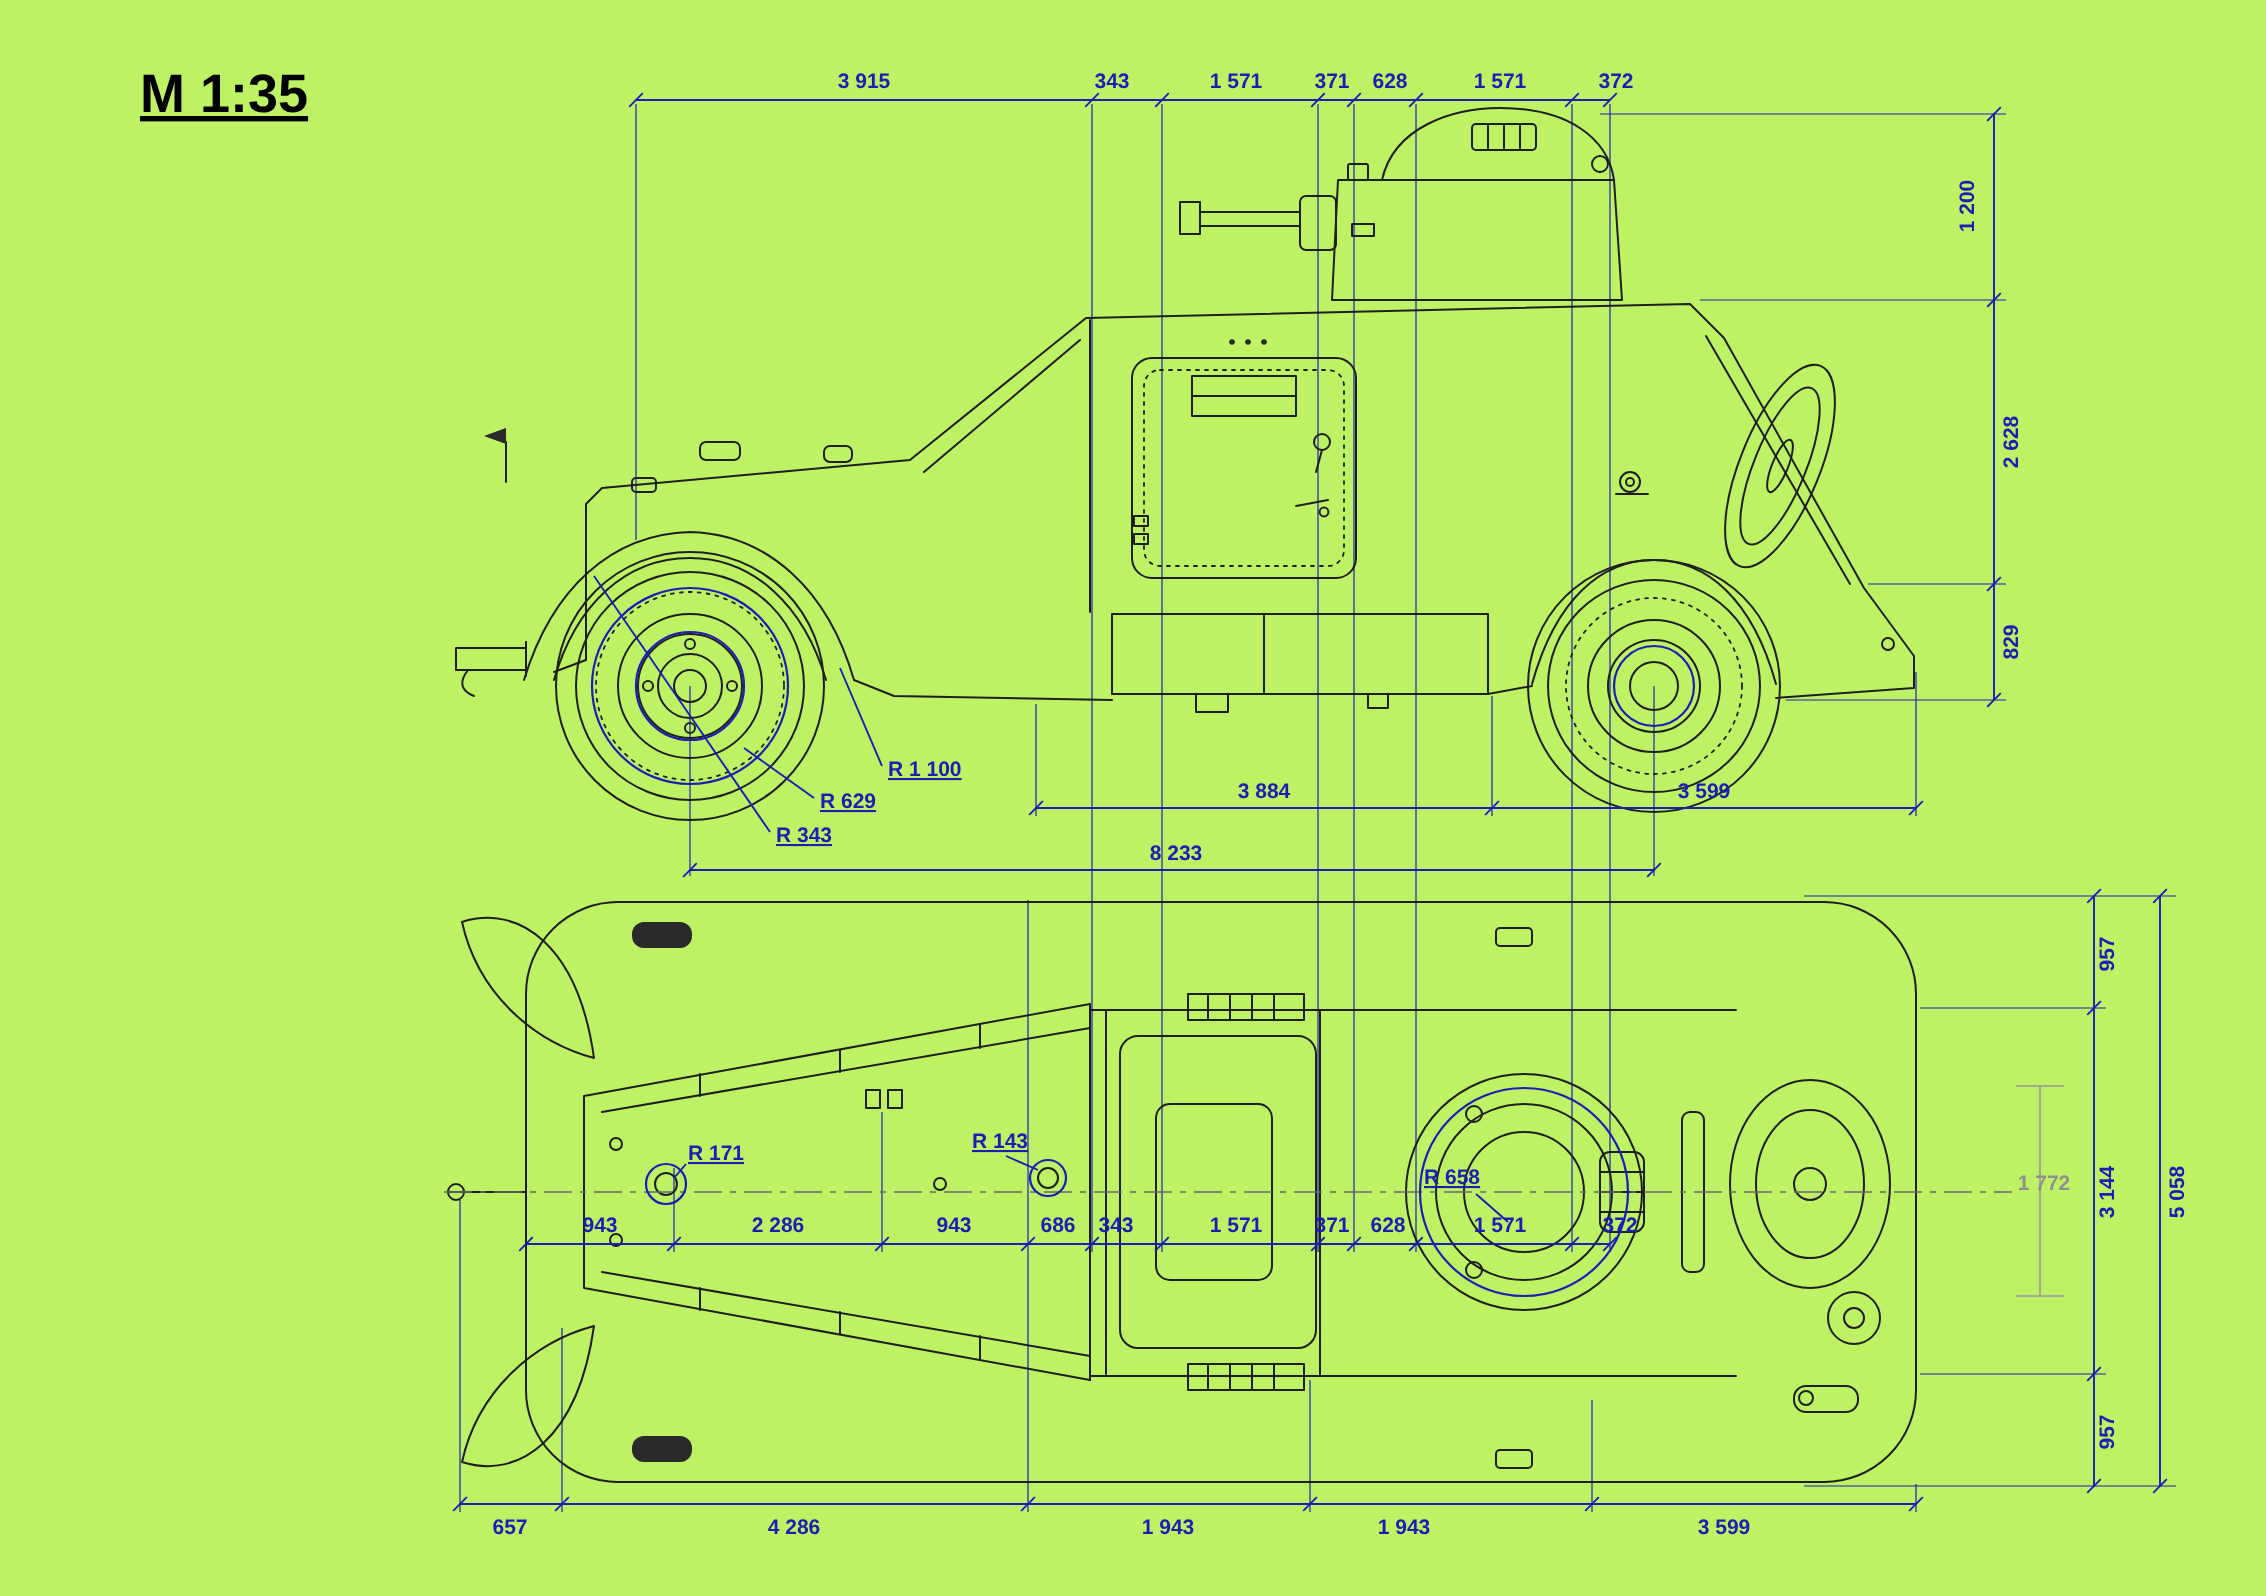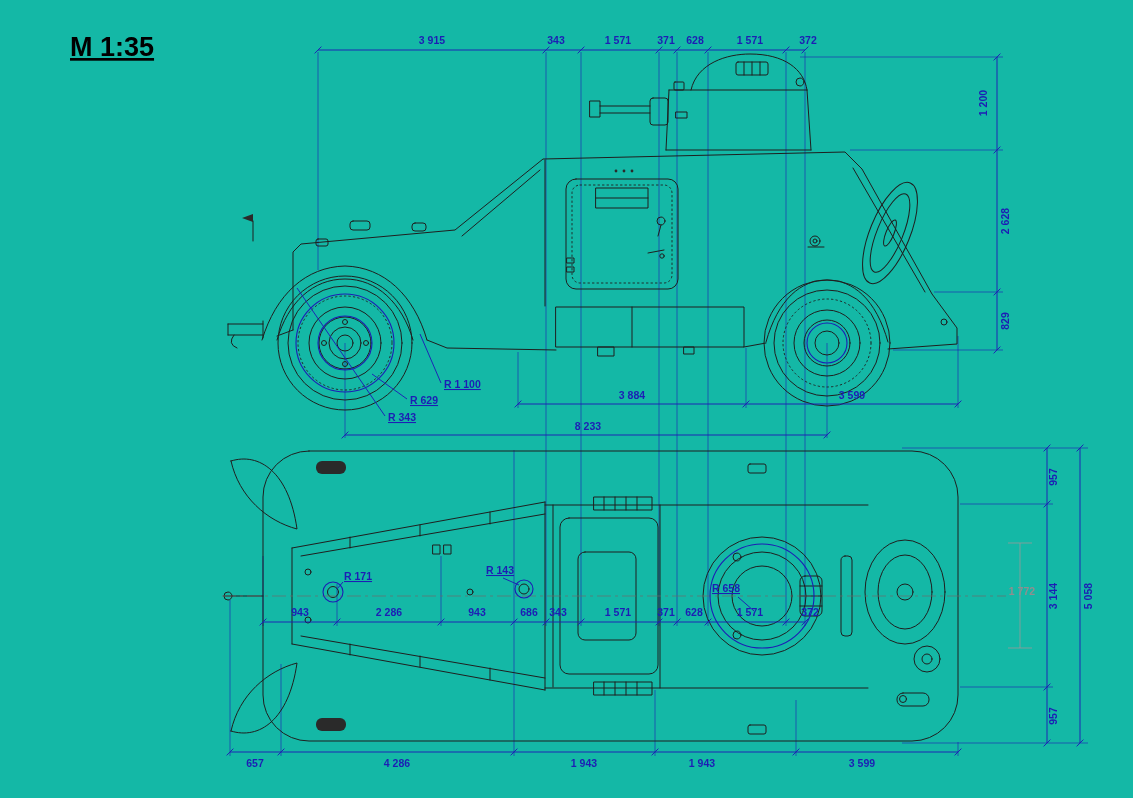--- a/index.html
+++ b/index.html
@@ -1,16 +1,16 @@
 <!DOCTYPE html>
 <html><head>
 <meta charset="utf-8">
 <style>
   html,body{margin:0;padding:0;background:#ffffff;}
-  .stage{position:relative;width:1133px;height:798px;background:#14b8a6;overflow:hidden;
+  .stage{position:relative;width:1133px;height:798px;background:#bef264;overflow:hidden;
          font-family:"Liberation Sans",sans-serif;}
   svg{display:block;}
   .art{stroke:#1f1f1f;fill:none;stroke-width:1;stroke-linecap:round;stroke-linejoin:round;}
   .afill{fill:#2a2a2a;stroke:none;}
   .dot{stroke:#1f1f1f;fill:none;stroke-width:.9;stroke-dasharray:1.5 3;}
   .diml{stroke:#1d1db5;fill:none;stroke-width:.95;}
   .ext{stroke:#1d1db5;fill:none;stroke-width:.6;}
   .bluec{stroke:#1d1db5;fill:none;stroke-width:1.1;}
   .cl{stroke:#6a6a6a;fill:none;stroke-width:.7;stroke-dasharray:14 4 3 4;}
   .dim{font:700 10.5px "Liberation Sans",sans-serif;fill:#1d1db5;text-anchor:middle;}

